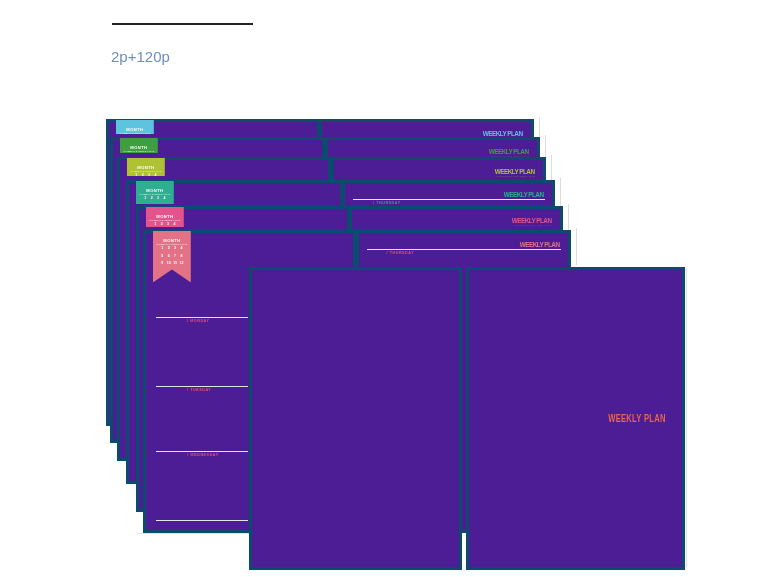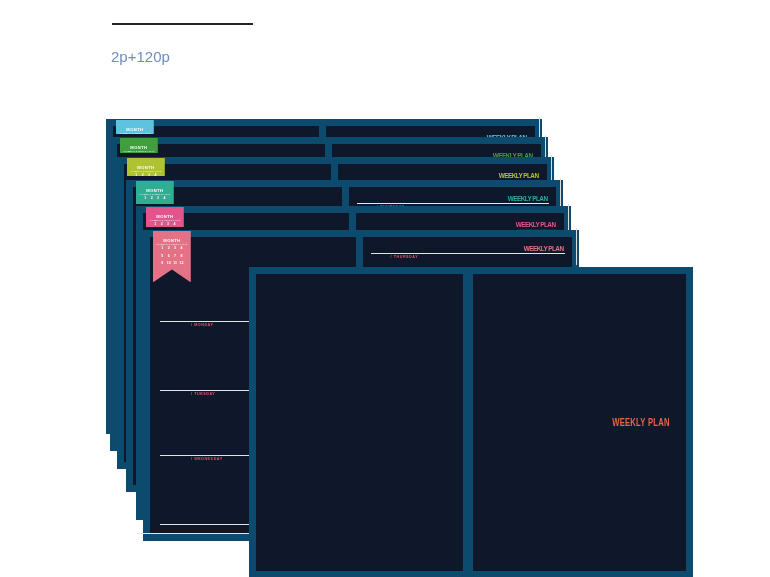--- a/index.html
+++ b/index.html
@@ -5,21 +5,21 @@
 <style>
   html,body{margin:0;padding:0;}
   body{width:770px;height:577px;background:#fff;font-family:"Liberation Sans",sans-serif;overflow:hidden;}
   #stage{position:relative;width:770px;height:577px;background:#fff;}
 
   .hdr-title{position:absolute;left:111px;top:2.5px;font-size:14.3px;color:#565656;letter-spacing:0.2px;white-space:nowrap;}
   .hdr-rule{position:absolute;left:112px;top:23.4px;width:141px;height:1.4px;background:#232323;}
   .hdr-sub{position:absolute;left:111px;top:28px;font-size:15px;color:#6e8dc0;white-space:nowrap;margin-top:20px;}
 
   .spread{position:absolute;left:0;top:0;}
-  .pg{position:absolute;background:#0f172a;border:7px solid #0c4a6e;
+  .pg{position:absolute;background:#4c1d95;border:3px solid #0c4a6e;
       box-shadow:0.5px 1px 1.5px rgba(0,0,0,0.035);overflow:hidden;}
 
   .rb-txt{position:absolute;left:0;right:0;text-align:center;color:#fff;white-space:nowrap;}
   .rb-m{font-weight:bold;}
   .rb-num{position:absolute;display:flex;color:#fff;font-weight:bold;}
   .rb-num span{display:inline-block;text-align:center;width:25%;}
 
   .wp-title{position:absolute;font-weight:bold;white-space:nowrap;}
   .wp-sub{position:absolute;white-space:nowrap;}
   .rule{position:absolute;height:1px;}

